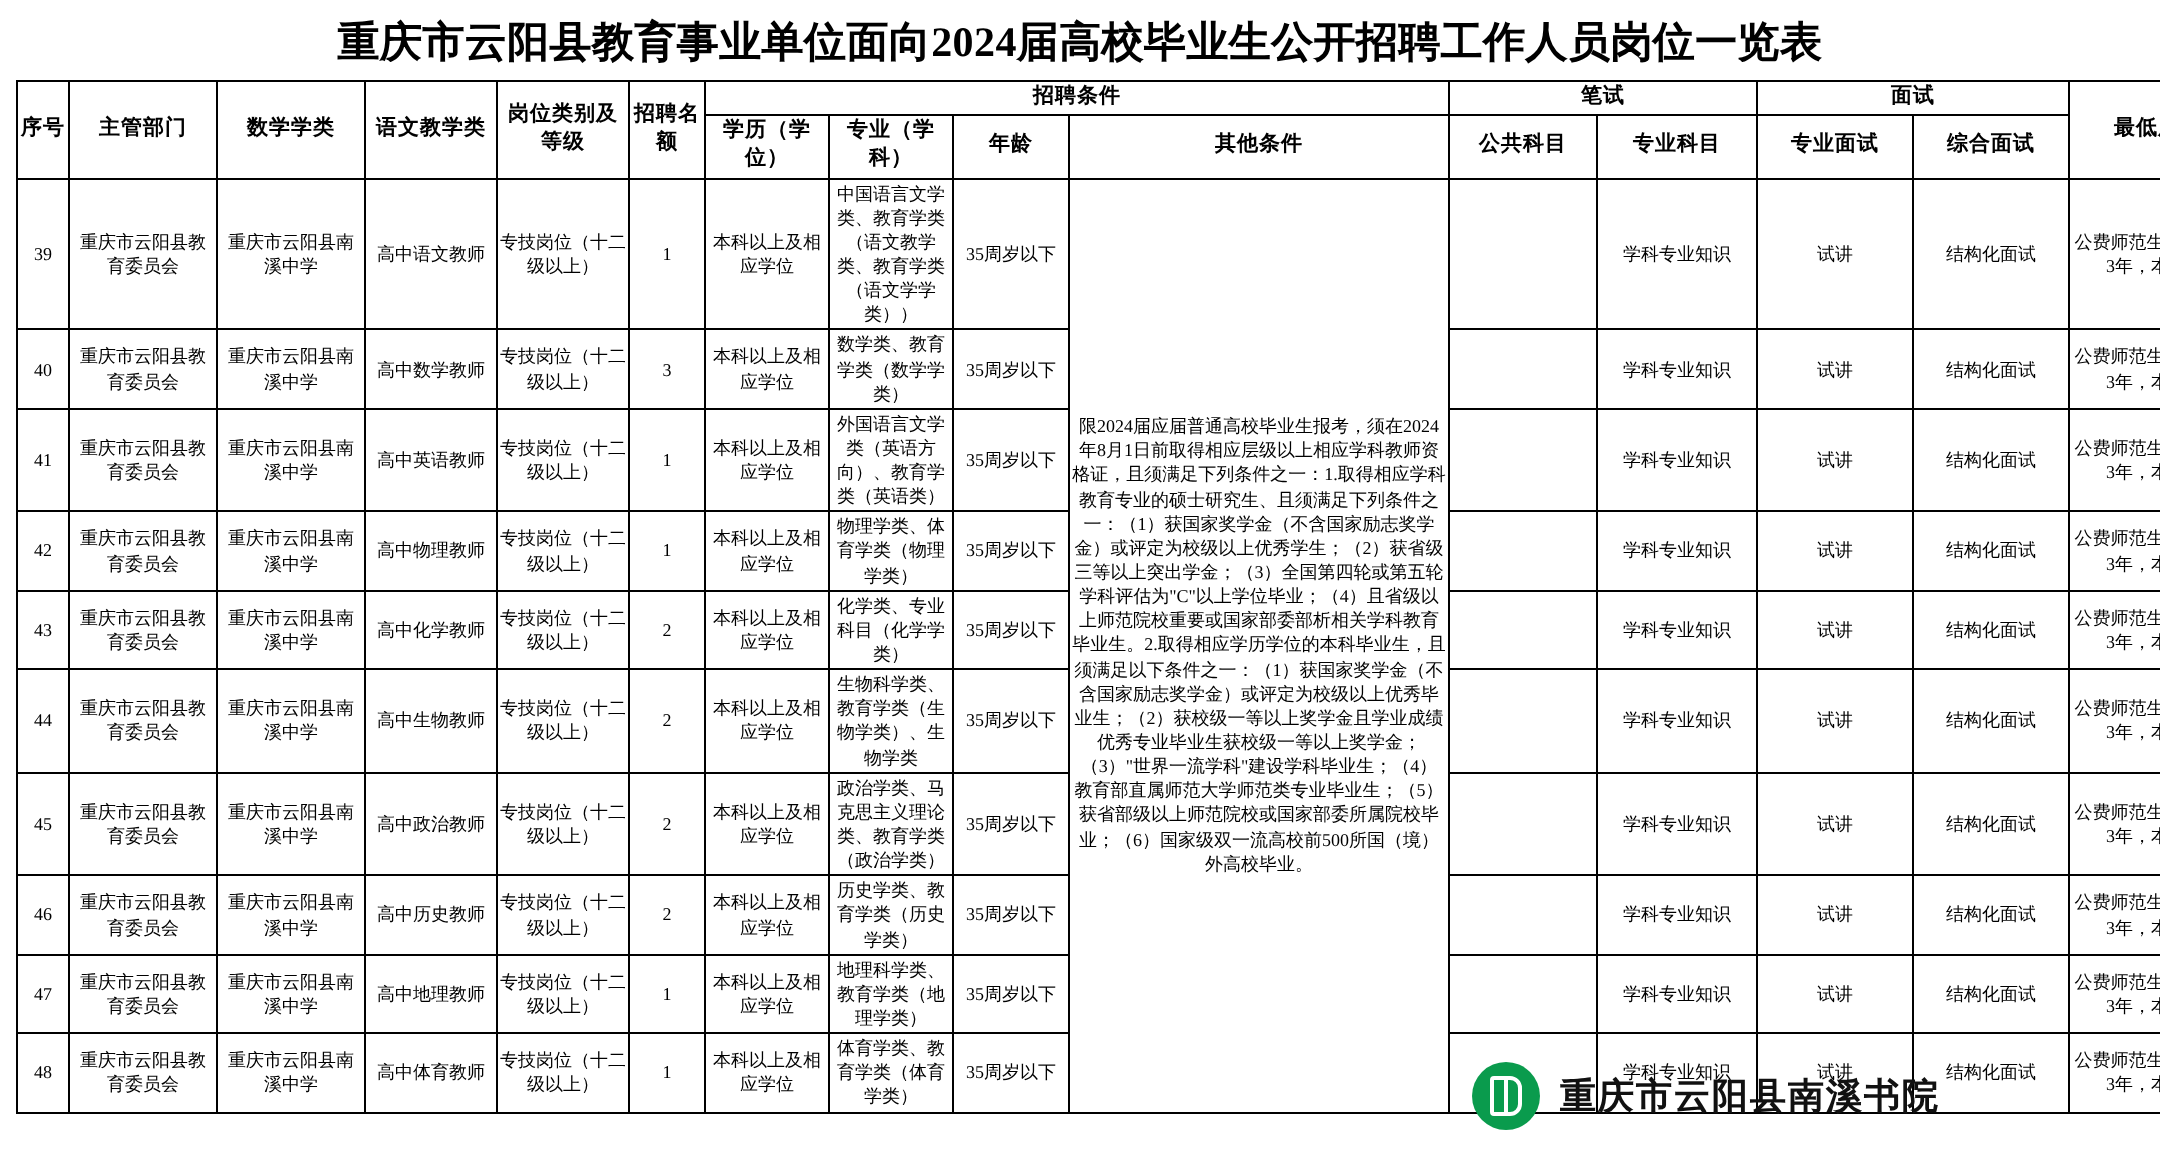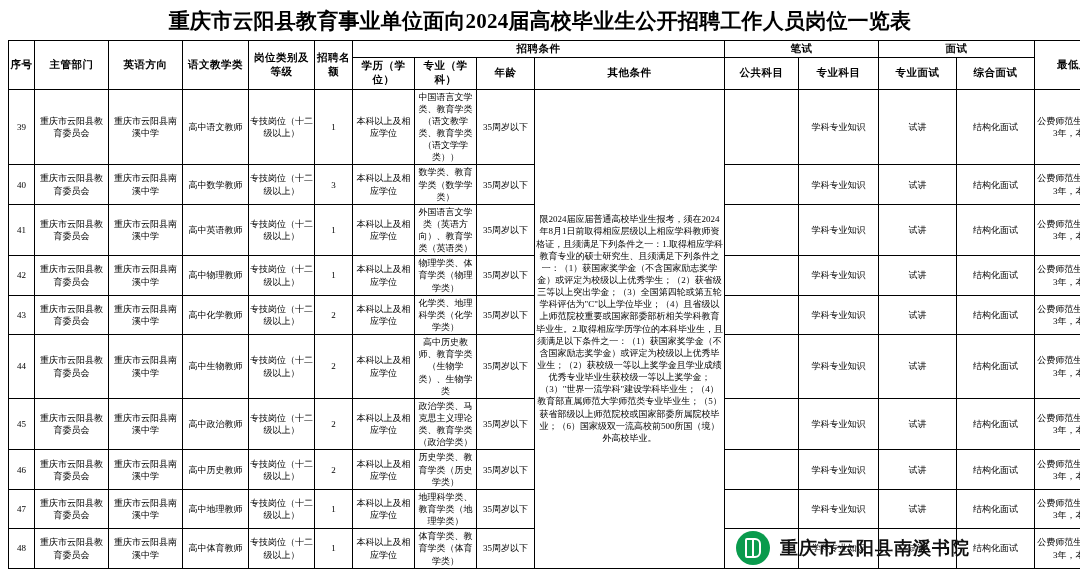--- a/index.html
+++ b/index.html
@@ -154,21 +154,21 @@
         <col class="col-pub">
         <col class="col-subj">
       <col class="col-majint">
         <col class="col-comp">
         <col class="col-serv">
     </colgroup>
     <thead>
       <tr>
         <th rowspan="3">序号</th>
         <th rowspan="3">主管部门</th>
-        <th rowspan="3">英语方向</th>
+        <th rowspan="3">数学学类</th>
         <th rowspan="3">语文教学类</th>
         <th rowspan="3">岗位类别及等级</th>
         <th rowspan="3">招聘名额</th>
         <th colspan="4">招聘条件</th>
         <th colspan="2">笔试</th>
         <th colspan="2">面试</th>
         <th rowspan="3">最低服务期</th>
       </tr>
       <tr>
         <th rowspan="2">学历（学位）</th>
@@ -254,38 +254,38 @@
       </tr>
 
       <tr>
         <td class="cell-seq">43</td>
         <td>重庆市云阳县教育委员会</td>
         <td>重庆市云阳县南溪中学</td>
         <td>高中化学教师</td>
         <td>专技岗位（十二级以上）</td>
         <td>2</td>
         <td>本科以上及相应学位</td>
-        <td>化学类、地理科学类（化学学类）</td>
+        <td>化学类、专业科目（化学学类）</td>
         <td>35周岁以下</td>
         <td></td>
         <td>学科专业知识</td>
         <td>试讲</td>
         <td>结构化面试</td>
         <td class="serv-cell">公费师范生6年，研究生3年，本科生5年</td>
       </tr>
 
       <tr>
         <td class="cell-seq">44</td>
         <td>重庆市云阳县教育委员会</td>
         <td>重庆市云阳县南溪中学</td>
         <td>高中生物教师</td>
         <td>专技岗位（十二级以上）</td>
         <td>2</td>
         <td>本科以上及相应学位</td>
-        <td>高中历史教师、教育学类（生物学类）、生物学类</td>
+        <td>生物科学类、教育学类（生物学类）、生物学类</td>
         <td>35周岁以下</td>
         <td></td>
         <td>学科专业知识</td>
         <td>试讲</td>
         <td>结构化面试</td>
         <td class="serv-cell">公费师范生6年，研究生3年，本科生5年</td>
       </tr>
 
       <tr>
         <td class="cell-seq">45</td>

